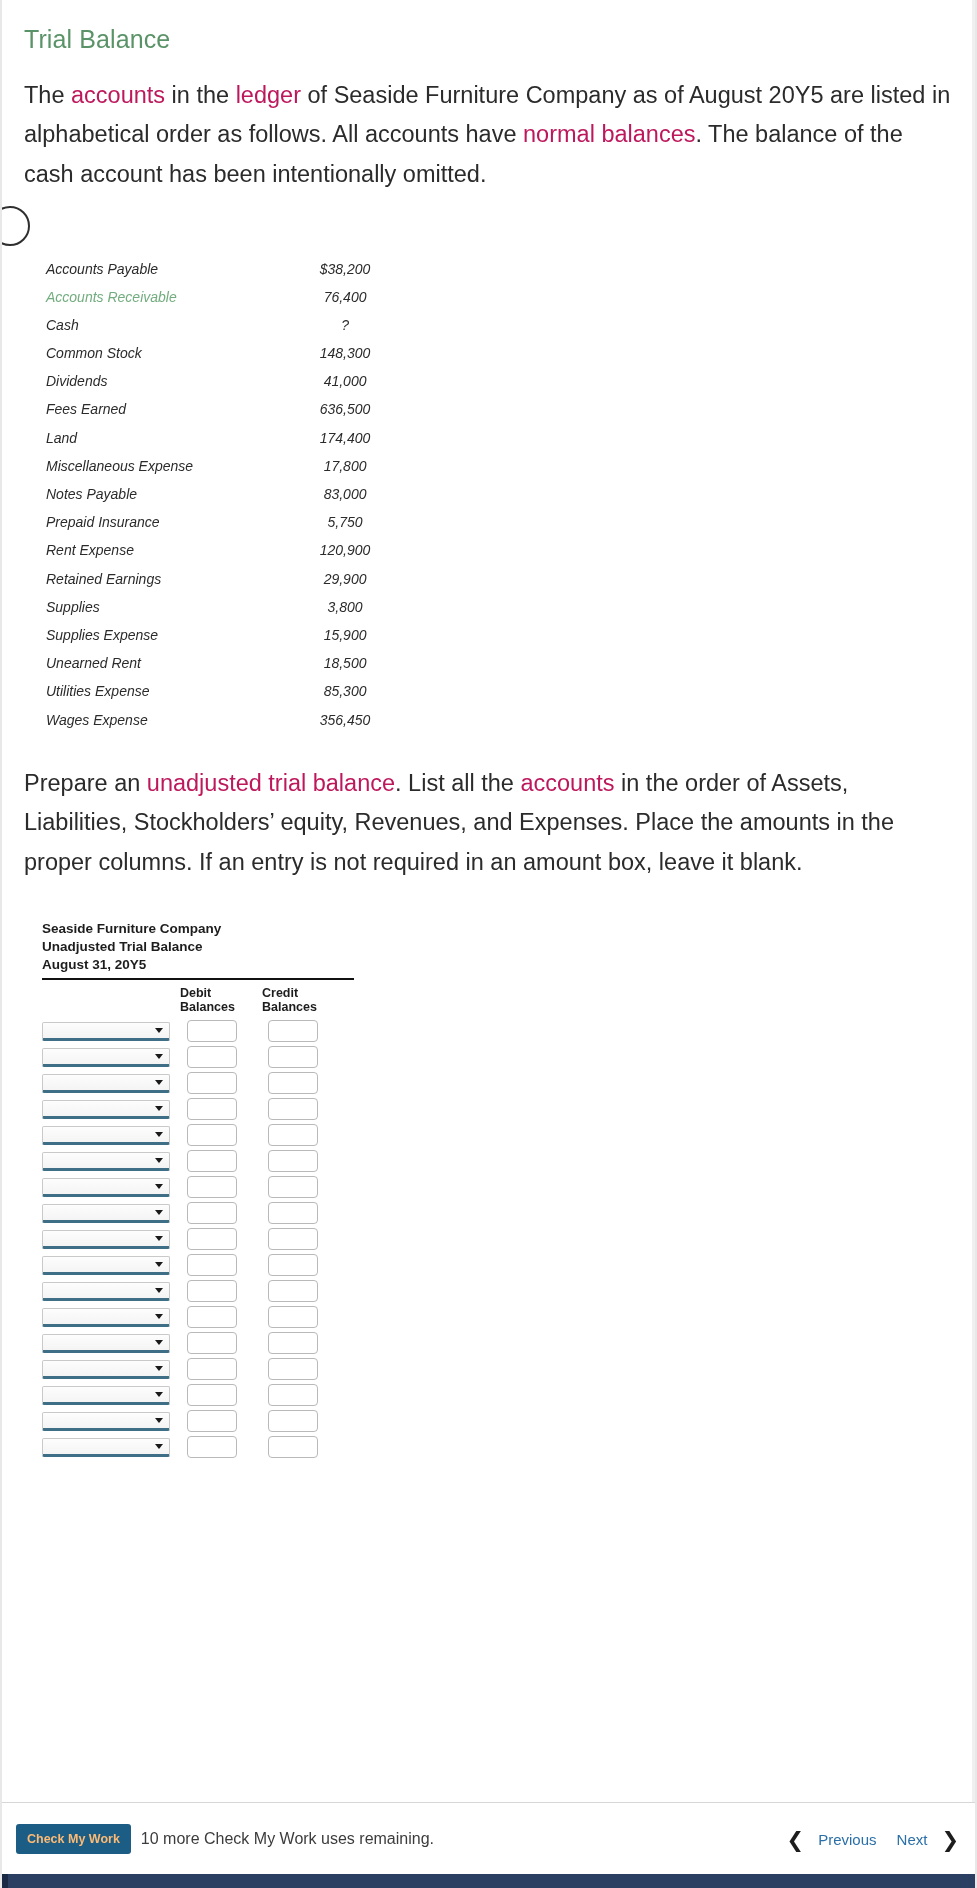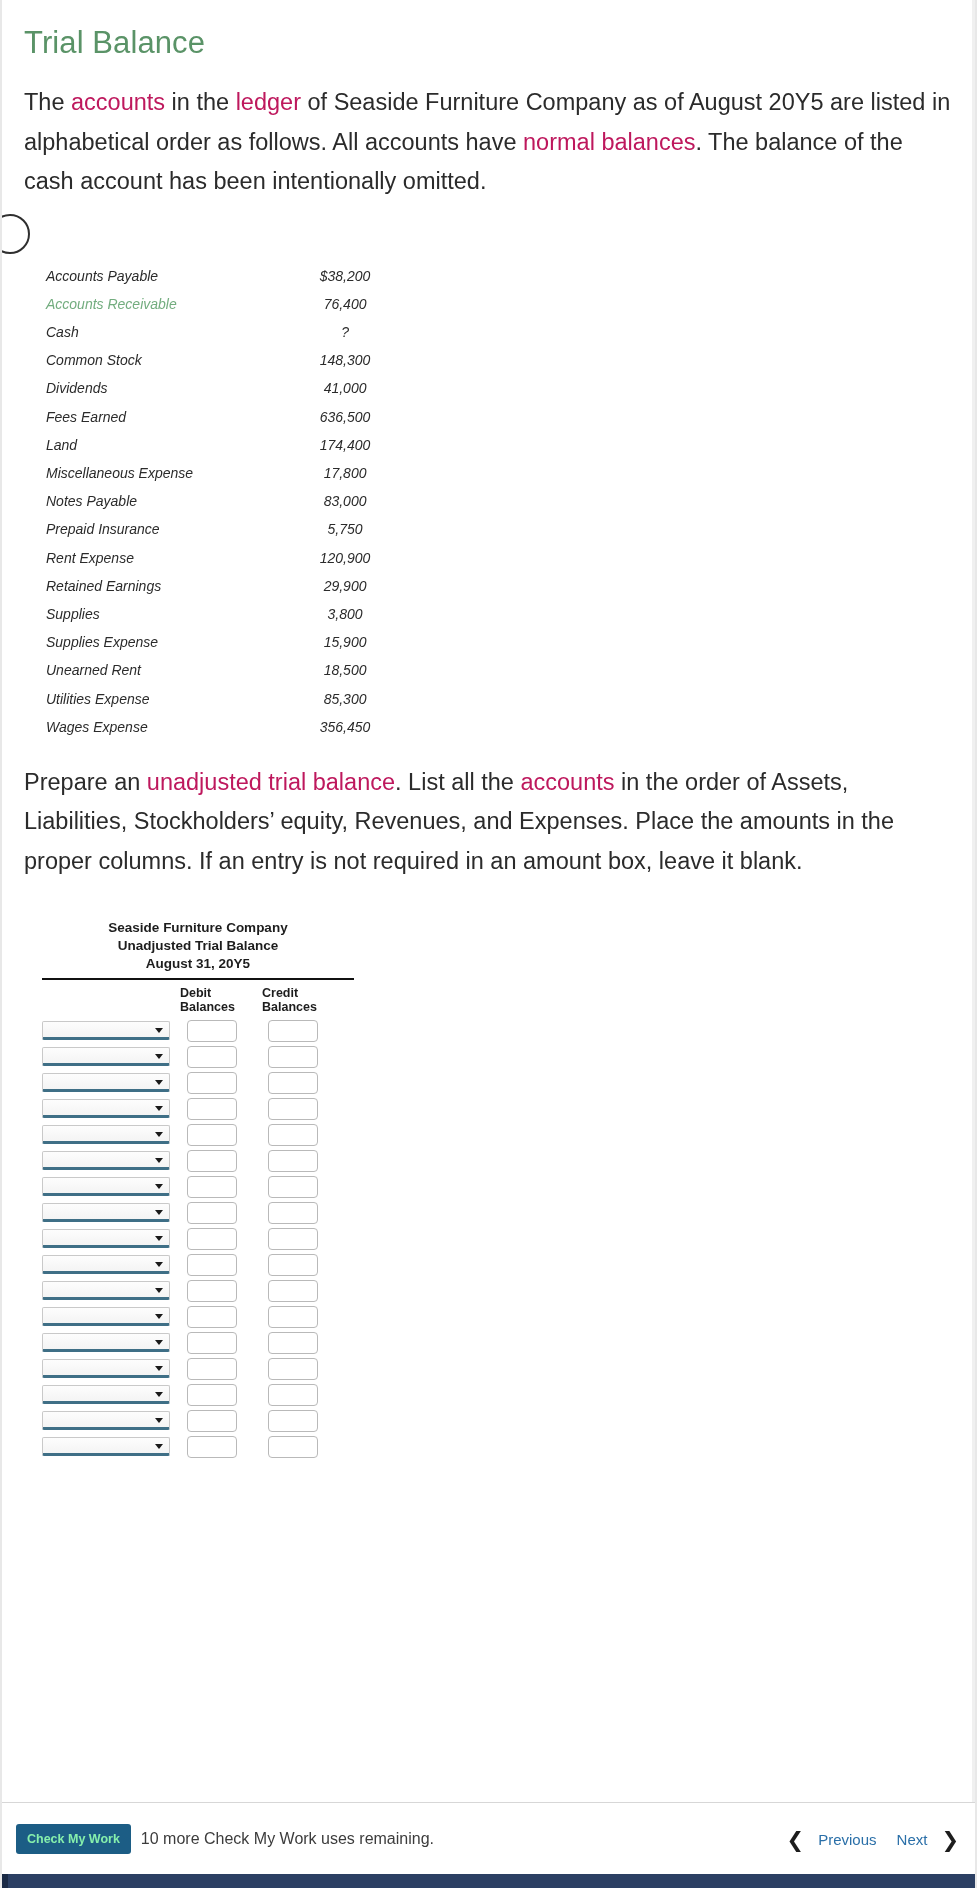--- a/index.html
+++ b/index.html
@@ -35,21 +35,21 @@
     padding: 0;
   }
 
   .inner {
     padding: 18px 22px 0 22px;
   }
 
   
   .section-title {
     color: #5a9367;
-    font-size: 31px;
+    font-size: 25px;
     font-weight: 400;
     letter-spacing: .1px;
     margin: 6px 0 22px 0;
     line-height: 1.2;
   }
   .prose {
     font-size: 23.5px;
     line-height: 1.68;
     color: #2b2b2b;
     font-weight: 400;
@@ -93,21 +93,21 @@
   .accounts-table td.acct-amt  { text-align: center; padding-right: 4px; }
   .accounts-table tr.hl td.acct-name { color: #73ad7f; }
 
   
   .tb-wrap {
     margin: 38px 0 0 0;
     width: 330px;
     padding-left: 18px;
   }
   .tb-head {
-    text-align: center;
+    text-align: left;
     font-size: 13.5px;
     font-weight: bold;
     color: #1d1d1d;
     line-height: 1.32;
     width: 312px;
   }
   .tb-rule {
     border-top: 2.5px solid #111;
     width: 312px;
     margin: 5px 0 0 0;
@@ -175,21 +175,21 @@
   #bottombar .bar-inner {
     position: absolute;
     left: 0; right: 0; top: 0;
     height: 72px;
     display: flex;
     align-items: center;
     padding: 0 14px;
   }
   .cmw-button {
     background: #1c5d85;
-    color: #86efac;
+    color: #fdba74;
     font-size: 12.5px;
     font-weight: bold;
     border: none;
     border-radius: 3px;
     padding: 8px 11px;
     cursor: pointer;
     white-space: nowrap;
     font-family: "Liberation Sans", sans-serif;
   }
   .cmw-note {
@@ -320,21 +320,21 @@
               <td class="acct-name">Utilities Expense</td>
               <td class="acct-amt">85,300</td>
             </tr>
             <tr>
               <td class="acct-name">Wages Expense</td>
               <td class="acct-amt">356,450</td>
             </tr>
           </tbody>
       </table>
 
-      <p class="prose" style="margin-top:22px;"><span>Prepare an </span><span class="term">unadjusted trial balance</span><span>. List all the </span><span class="term">accounts</span><span> in the order of Assets, Liabilities, Stockholders’ equity, Revenues, and Expenses. Place the amounts in the proper columns. If an entry is not required in an amount box, leave it blank.</span></p>
+      <p class="prose" style="margin-top:30px;"><span>Prepare an </span><span class="term">unadjusted trial balance</span><span>. List all the </span><span class="term">accounts</span><span> in the order of Assets, Liabilities, Stockholders’ equity, Revenues, and Expenses. Place the amounts in the proper columns. If an entry is not required in an amount box, leave it blank.</span></p>
 
       <div class="tb-wrap">
         <div class="tb-head">
           <div>Seaside Furniture Company</div>
           <div>Unadjusted Trial Balance</div>
           <div>August 31, 20Y5</div>
         </div>
         <div class="tb-rule"></div>
         <div class="tb-colheads">
           <div class="spacer"></div>

